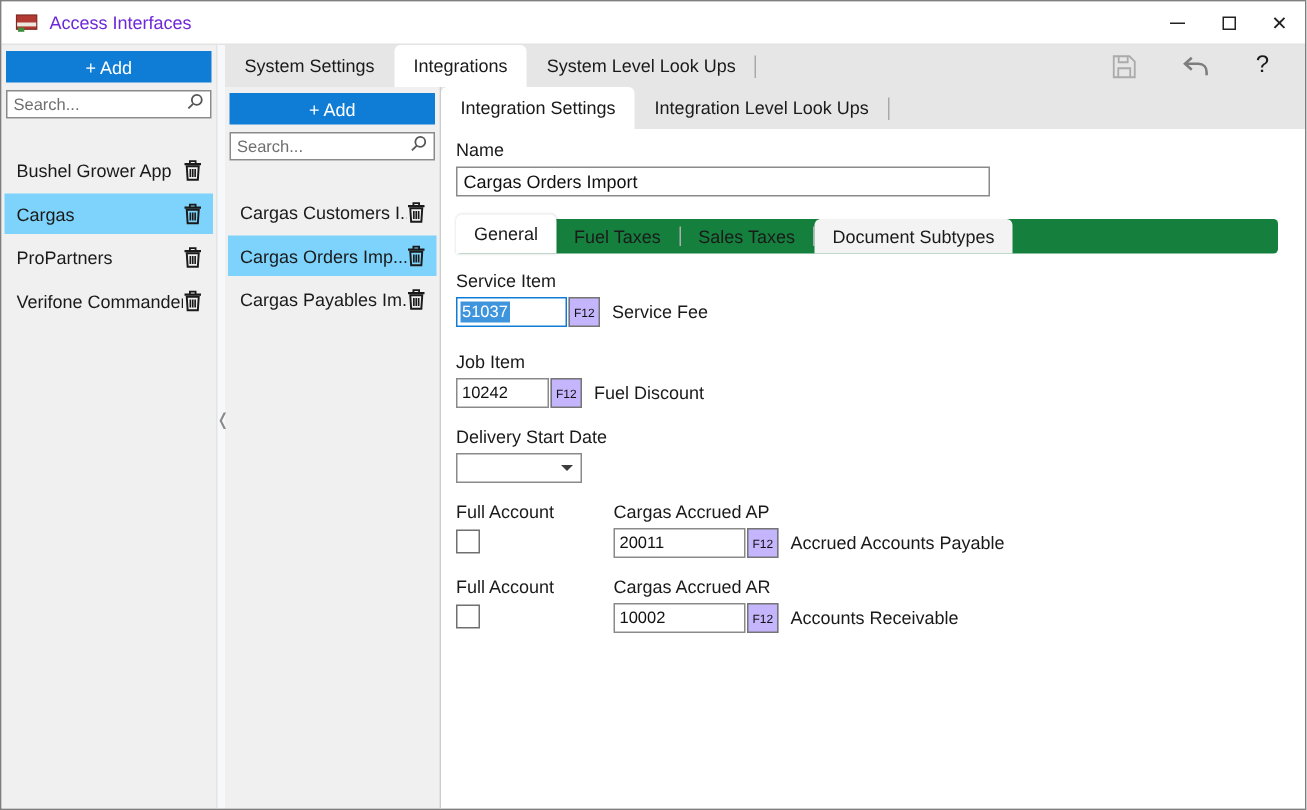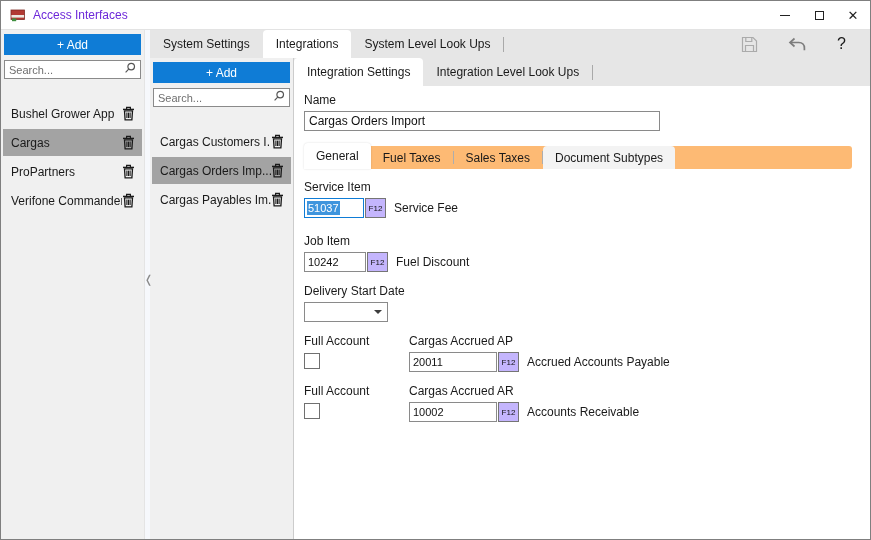--- a/index.html
+++ b/index.html
@@ -30,21 +30,21 @@
              justify-content:center; font-size:12px; margin:1px 1px 5px; cursor:pointer; }
   .searchbox { height:19px; background:#fff; border:1px solid #8a8a8a; display:flex; align-items:center;
                margin:0 1px 5px; padding:0 4px; }
   .searchbox input { flex:1; border:none; outline:none; background:transparent; font-size:11px;
                      font-family:"Liberation Sans",sans-serif; color:#333; min-width:0; }
   .searchbox input::placeholder { color:#6f6f6f; }
 
   .list { flex:1; display:flex; flex-direction:column;margin-top:16px; }
   .list-item { height:27px; flex:none; display:flex; align-items:center; padding:0 6px 0 8px;
                margin-bottom:2px; cursor:pointer; }
-  .list-item.selected { background:#a3a3a3; }
+  .list-item.selected { background:#7dd3fc; }
   .list-item .label { flex:1; white-space:nowrap; overflow:hidden; }
   .trash { flex:none; width:14px; height:16px; display:flex; align-items:center; cursor:pointer; }
 
   
   .right { flex:1; display:flex; flex-direction:column; min-width:0; }
   .tabstrip { height:28px; background:#e6e6e6; display:flex; align-items:stretch; flex:none; }
   .tab { display:flex; align-items:center; padding:0 13px; cursor:pointer; white-space:nowrap; }
   .tab.active { background:#fff; border-radius:4px 4px 0 0; }
   .vsep { width:1px; height:15px; background:#a9a9a9; align-self:center; }
   .toolbar { margin-left:auto; display:flex; align-items:center; gap:30px; padding-right:24px; }
@@ -54,35 +54,35 @@
   .body2 { flex:1; display:flex; min-height:0; }
   .panel2 { width:143px; background:#f0f0f0; display:flex; flex-direction:column; padding:3px 2px; flex:none; }
   .main { flex:1; display:flex; flex-direction:column; background:#fff; border-left:1px solid #cccccc; min-width:0; }
   .content { flex:1; padding:7px 18px 0 10px; overflow:hidden; }
 
   .fieldlabel { margin-bottom:4px; color:#1a1a1a; }
   .name-input { width:356px; height:20px; border:1px solid #8a8a8a; font-size:12px; padding:0 4px;
                 font-family:"Liberation Sans",sans-serif; color:#111; outline:none; display:block; }
 
   
-  .subtabs { margin-top:15px; height:23px; background:#fdba74; border-radius:3px;
+  .subtabs { margin-top:15px; height:23px; background:#15803d; border-radius:3px;
              display:flex; align-items:stretch; }
   .subtab { display:flex; align-items:center; padding:0 12px; cursor:pointer; white-space:nowrap; }
   .subtab.active { background:#fff; border-radius:4px 4px 0 0; margin-top:-3px; height:26px;
                    box-shadow:0 0 2px rgba(0,0,0,.15); }
   .subtab.alt { background:#f3f3f3; border-radius:4px 4px 0 0; }
   .subtabs .vsep { height:13px; background:#adadad; }
 
   
   .form { padding-top:5px; }
   .inline-row { display:flex; align-items:center; margin-top:2px; }
   .ibox { height:20px; border:1px solid #8a8a8a; font-size:11px; padding:0 3px; width:62px;
           font-family:"Liberation Sans",sans-serif; color:#111; outline:none; background:#fff; }
   .ibox.wide { width:88px; }
-  .ibox-focus { width:60px; height:20px; border:1px solid #0f7cd6; background:#fff;
+  .ibox-focus { width:74px; height:20px; border:1px solid #0f7cd6; background:#fff;
                 display:flex; align-items:center; padding:0 2px; }
   .sel-text { background:#3f95dd; color:#fff; font-size:11px; padding:0 1px; line-height:14px; }
   .f12-btn { width:21px; height:20px; background:#c4b5fd; border:1px solid #757575; font-size:8px;
              font-family:"Liberation Sans",sans-serif; color:#111; cursor:pointer; margin-left:1px;
              display:flex; align-items:center; justify-content:center; }
   .desc { margin-left:8px; }
 
   .mt-md { margin-top:14px; }
   .mt-lg { margin-top:16px; }
 

